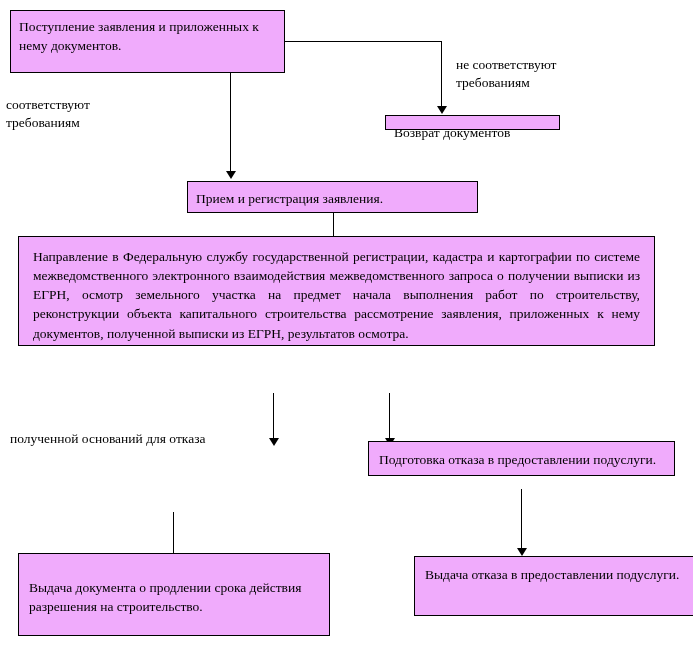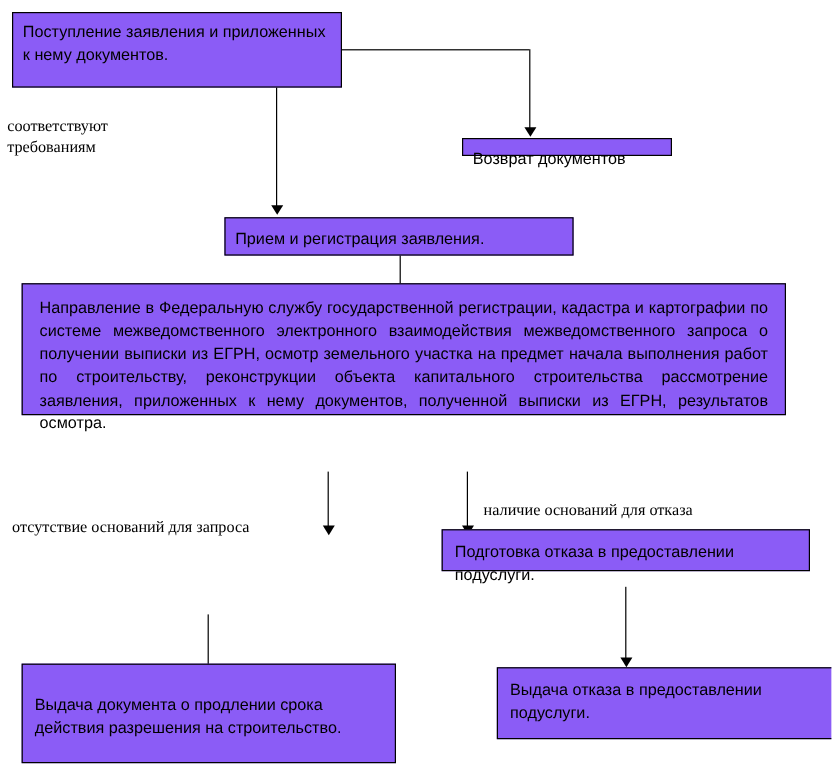--- a/index.html
+++ b/index.html
@@ -13,23 +13,23 @@
   #canvas {
     position: relative;
     width: 693px;
     height: 650px;
     background: #ffffff;
     overflow: hidden;
   }
   .box {
     position: absolute;
     border: 1px solid #000000;
-    background: #8b5cf6;
+    background: #f0abfc;
     box-sizing: border-box;
-    font-family: Liberation Sans, sans-serif;
+    font-family: Liberation Serif, serif;
     font-size: 13.5px;
     line-height: 1.42;
     color: #000000;
     padding: 6px 8px;
   }
   .box.justify {
     text-align: justify;
     text-justify: inter-word;
   }
   .label {
@@ -61,20 +61,23 @@
 </style>
 </head>
 <body>
 
 <div id="canvas">
 
   <div class="box" style="left:10px; top:10px; width:275px; height:63px;">
     <span>Поступление заявления и приложенных к нему документов.</span>
   </div>
 
+  <div class="label" style="left:456px; top:38px; width:165px;">
+    <span>не соответствуют требованиям</span>
+  </div>
 
   <div class="label" style="left:6px; top:78px; width:150px;">
     <span>соответствуют требованиям</span>
   </div>
 
   <div class="hline" style="left:285px; top:41px; width:156px;"></div>
   <div class="vline" style="left:441px; top:41px; height:67px;"></div>
   <div class="arrowhead" style="left:437px; top:106px;"></div>
 
   <div class="box" style="left:385px; top:115px; width:175px; height:14px; padding-top:7px;">
@@ -88,26 +91,23 @@
     <span>Прием и регистрация заявления.</span>
   </div>
 
   <div class="vline" style="left:333px; top:213px; height:24px;"></div>
 
   <div class="box justify" style="left:18px; top:236px; width:637px; height:110px; padding:10px 14px;">
     <span>Направление в Федеральную службу государственной регистрации, кадастра и картографии по системе межведомственного электронного взаимодействия межведомственного запроса о получении выписки из ЕГРН, осмотр земельного участка на предмет начала выполнения работ по строительству, реконструкции объекта капитального строительства рассмотрение заявления, приложенных к нему документов, полученной выписки из ЕГРН, результатов осмотра.</span>
   </div>
 
   <div class="label" style="left:10px; top:412px; width:260px;">
-    <span>отсутствие оснований для запроса</span>
+    <span>полученной оснований для отказа</span>
   </div>
 
-  <div class="label" style="left:403px; top:398px; width:250px;">
-    <span>наличие оснований для отказа</span>
-  </div>
 
   <div class="vline" style="left:273px; top:393px; height:48px;"></div>
   <div class="arrowhead" style="left:269px; top:438px;"></div>
 
   <div class="vline" style="left:389px; top:393px; height:48px;"></div>
   <div class="arrowhead" style="left:385px; top:438px;"></div>
 
 
   <div class="box" style="left:368px; top:441px; width:307px; height:35px; padding:8px 10px;">
     <span>Подготовка отказа в предоставлении подуслуги.</span>

